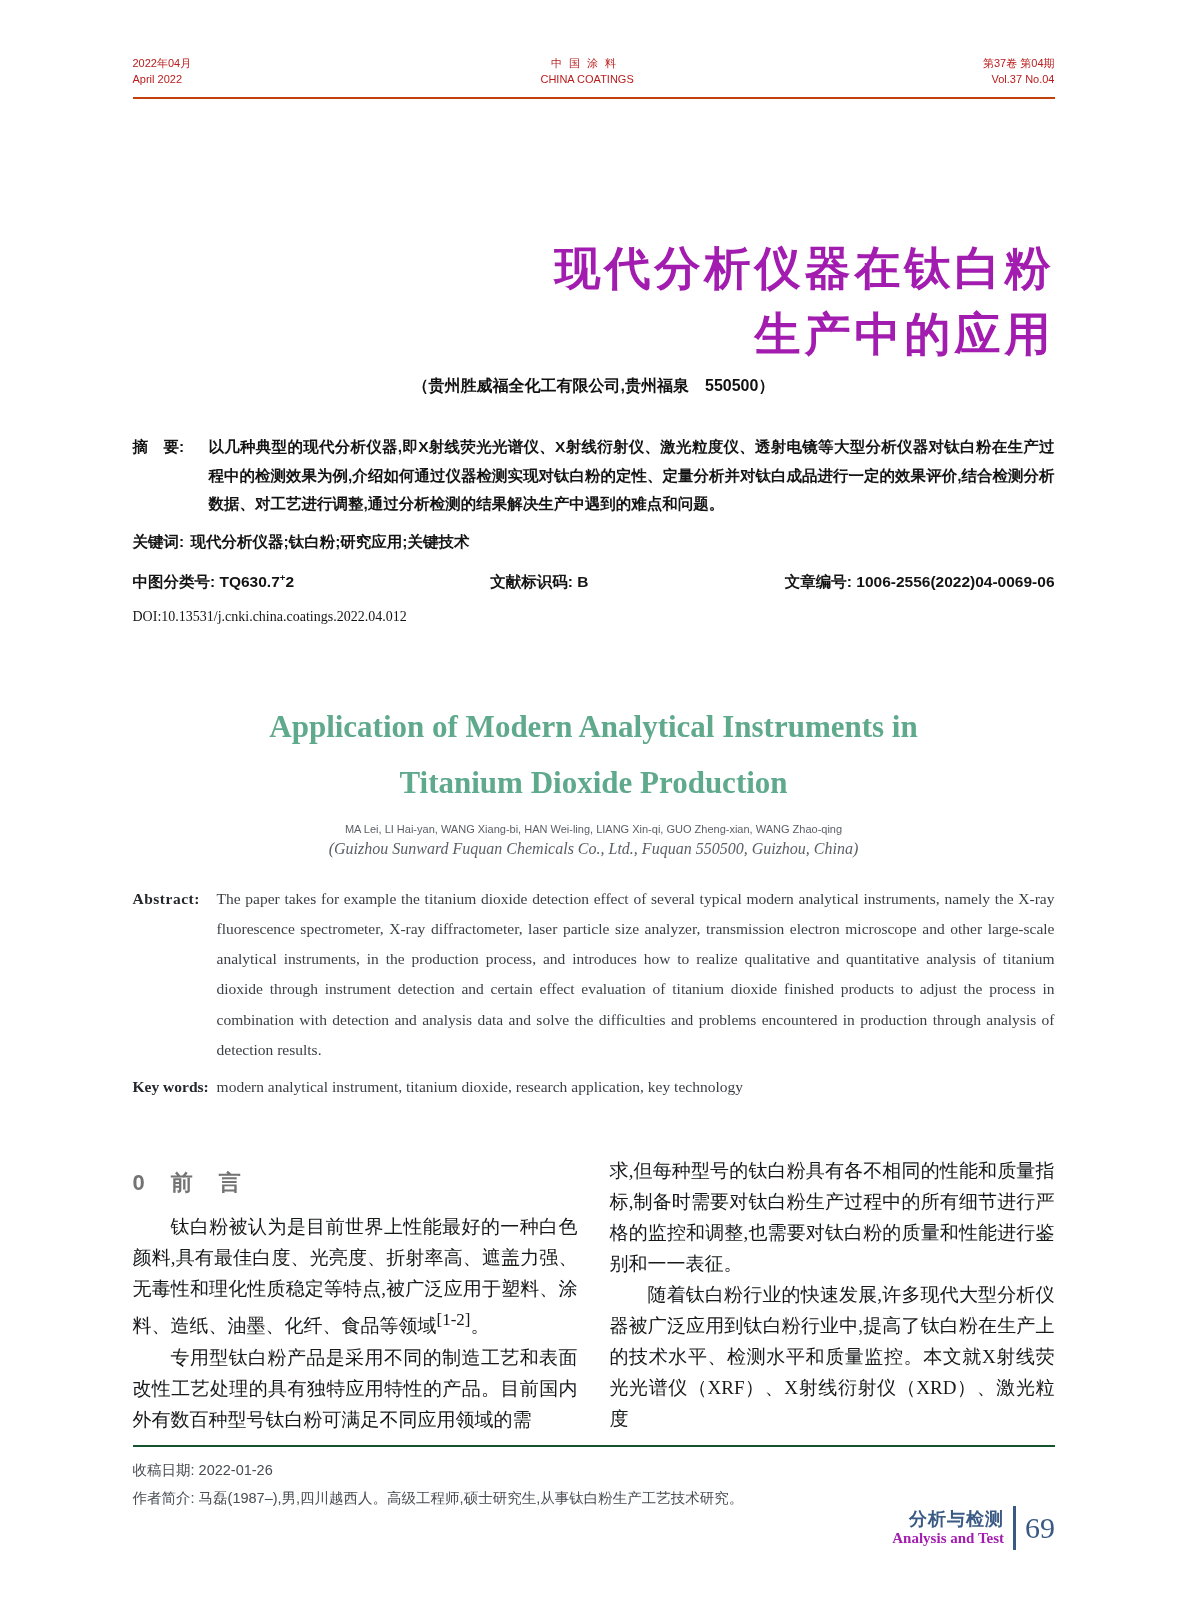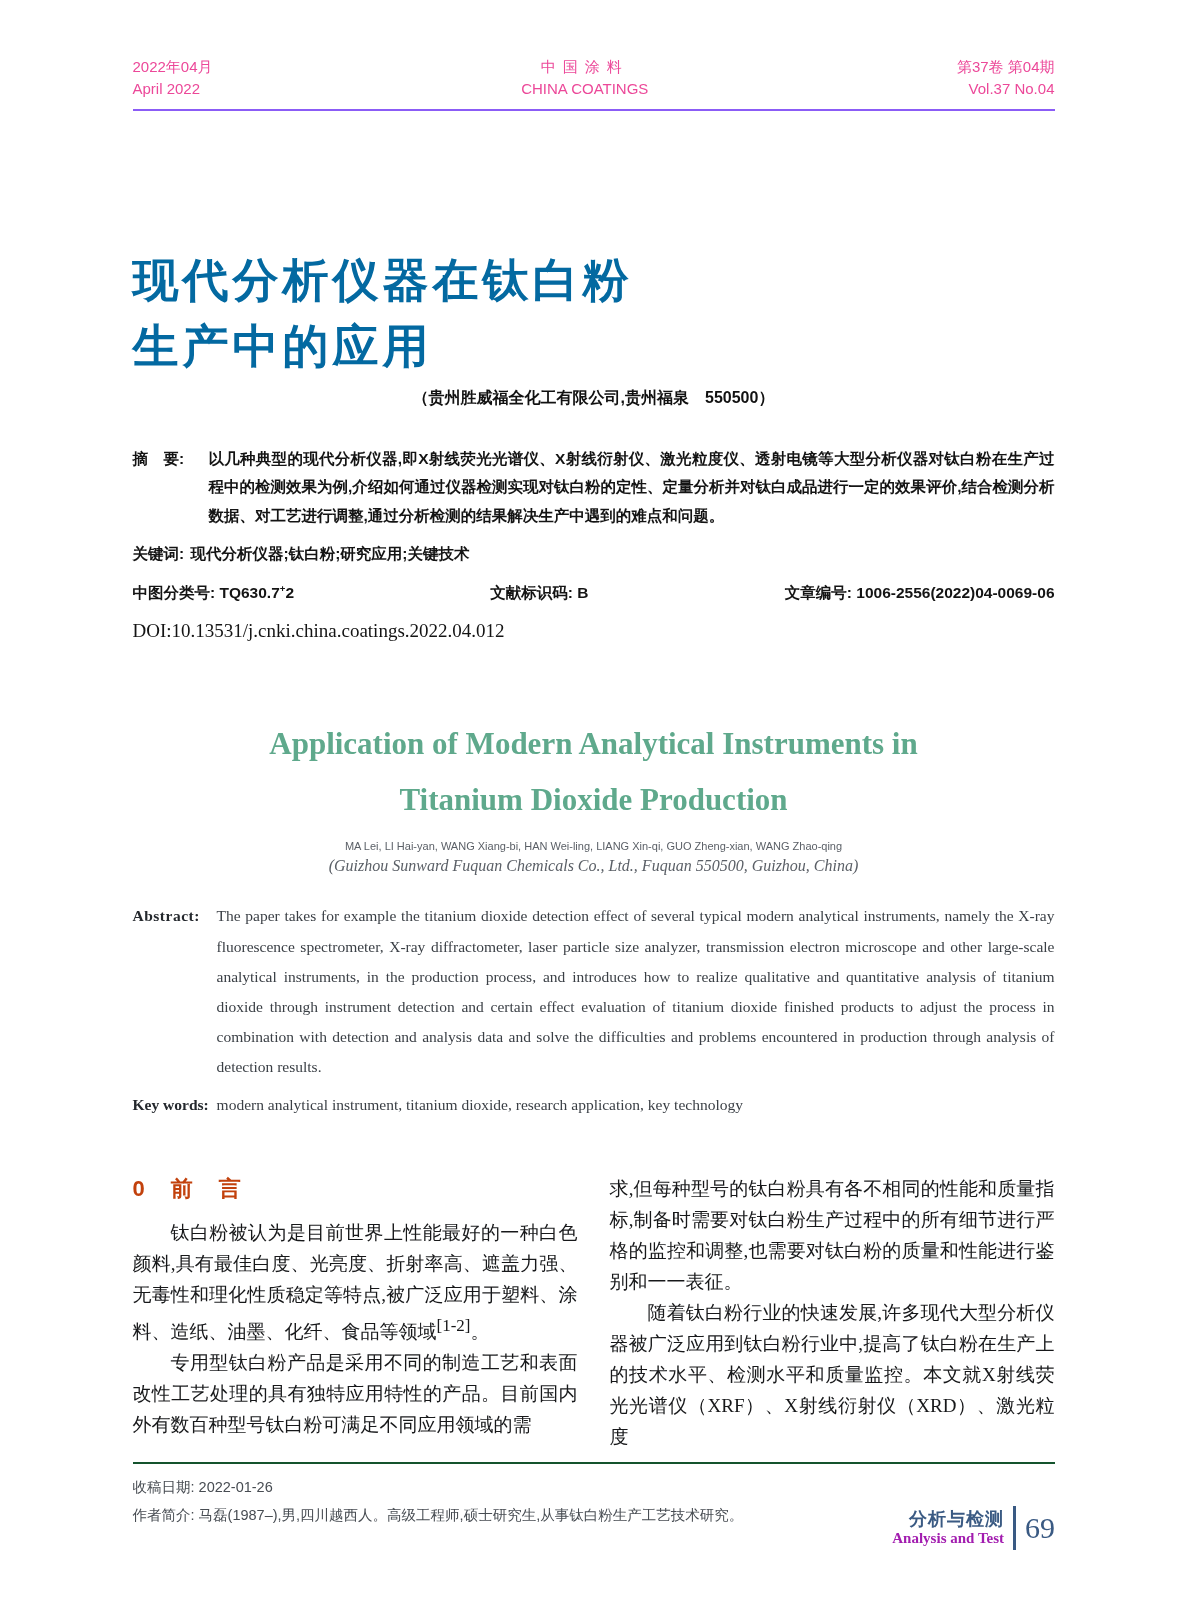--- a/index.html
+++ b/index.html
@@ -10,35 +10,35 @@
     overflow: hidden;
     font-family: "Liberation Serif", serif;
     color: #1c1c1c;
     -webkit-font-smoothing: antialiased;
   }
   .content { width: 922px; margin: 0 auto; padding-top: 56px; }
 
   
   .header {
     display: flex; justify-content: space-between; align-items: flex-end;
-    border-bottom: 2px solid #8b5cf6;
+    border-bottom: 2px solid #c2410c;
     padding-bottom: 9px;
     font-family: "Liberation Sans", sans-serif;
-    color: #ec4899; font-size: 15px; line-height: 1.45;
+    color: #b91c1c; font-size: 11px; line-height: 1.45;
   }
   .header .hcol { white-space: nowrap; }
   .header .hcenter { text-align: center; }
   .header .hright { text-align: right; }
   .journal-cn { letter-spacing: 7px; }
 
   
   .title-cn {
-    margin-top: 136px; text-align: left;
-    font-family: "Liberation Sans", sans-serif;
-    font-weight: 900; color: #0369a1;
+    margin-top: 136px; text-align: right;
+    font-family: "Liberation Sans", sans-serif;
+    font-weight: 900; color: #a21caf;
     font-size: 46px; line-height: 66px; letter-spacing: 4px;
   }
   .authors-cn {
     margin-top: 16px; text-align: center;
     font-family: "Liberation Sans", sans-serif;
     font-weight: 700; font-size: 18px; color: #111;
   }
   .affil-cn {
     margin-top: 9px; text-align: center;
     font-family: "Liberation Sans", sans-serif;
@@ -53,21 +53,21 @@
   }
   .hang { position: relative; padding-left: 76px; line-height: 1.85; text-align: justify; }
   .hang .hang-label { position: absolute; left: 0; top: 0; }
   .kw-line { margin-top: 9px; line-height: 1.8; }
   .kw-line .lbl { margin-right: 2px; }
   .clc-row { display: flex; justify-content: space-between; margin-top: 12px; line-height: 1.8; }
   sup { font-size: 0.62em; }
   .doi-line {
     margin-top: 13px;
     font-family: "Liberation Serif", serif;
-    font-weight: 400; font-size: 19px; color: #141414;
+    font-weight: 400; font-size: 14px; color: #141414;
   }
 
   
   .title-en {
     margin-top: 74px; text-align: center;
     font-family: "Liberation Serif", serif;
     font-weight: 700; color: #5fa98c;
     font-size: 31px; line-height: 56px;
   }
   .authors-en {
@@ -89,24 +89,24 @@
   }
   .abs-en { position: relative; padding-left: 84px; line-height: 1.95; text-align: justify; }
   .abs-en .hang-label { position: absolute; left: 0; top: 0; font-weight: 700; color: #24282d; letter-spacing: 0.5px; }
   .kw-en { margin-top: 7px; line-height: 1.9; }
   .kw-en .lbl { font-weight: 700; color: #24282d; margin-right: 4px; }
 
   
   .columns { margin-top: 54px; display: flex; gap: 32px; }
   .colm { flex: 1 1 0; font-size: 19px; line-height: 31px; text-align: justify; color: #17181a; }
   .sec-heading {
-    color: #c2410c;
+    color: #737373;
     font-family: "Liberation Sans", sans-serif;
     font-weight: 700; font-size: 22px; letter-spacing: 2px;
-    margin: 0 0 13px 0;
+    margin: 12px 0 13px 0;
   }
   .colm p { margin: 0; text-indent: 2em; }
   .colm p.noindent { text-indent: 0; }
   .ref-sup { font-size: 17px; vertical-align: super; }
 
   
   .footnote {
     margin-top: 10px; padding-top: 9px;
     border-top: 2px solid #14532d;
     font-family: "Liberation Sans", sans-serif;

